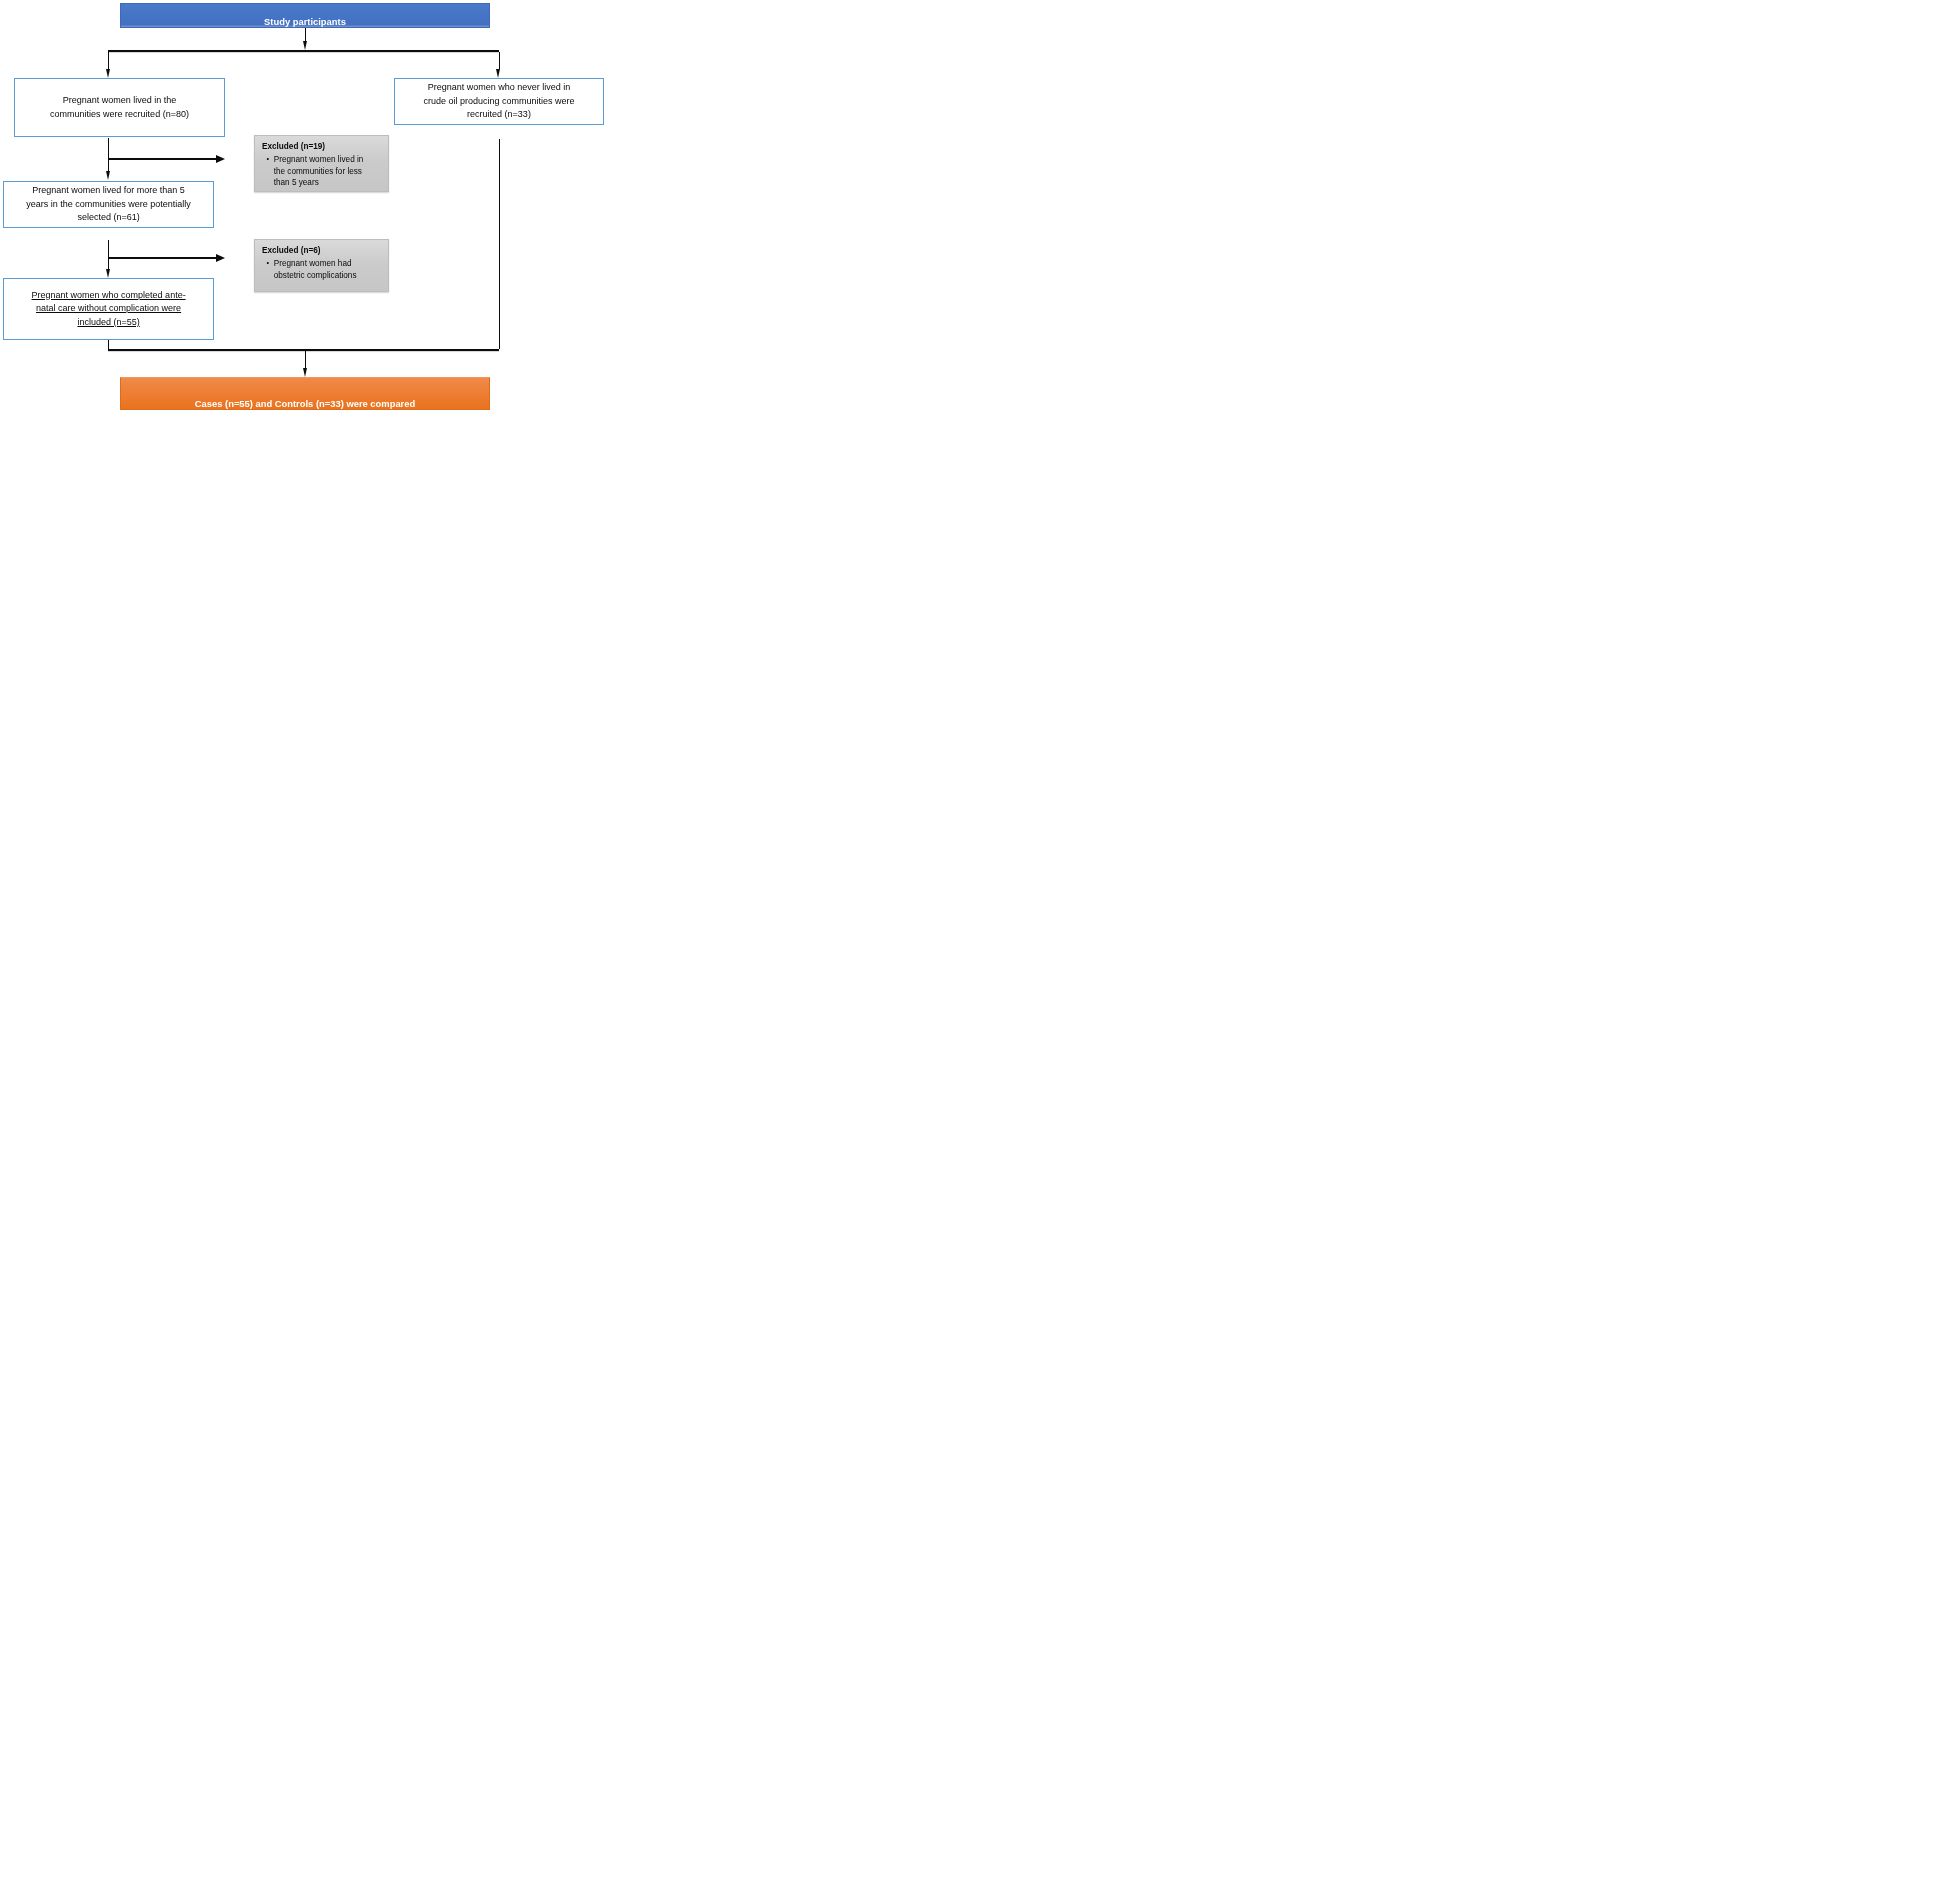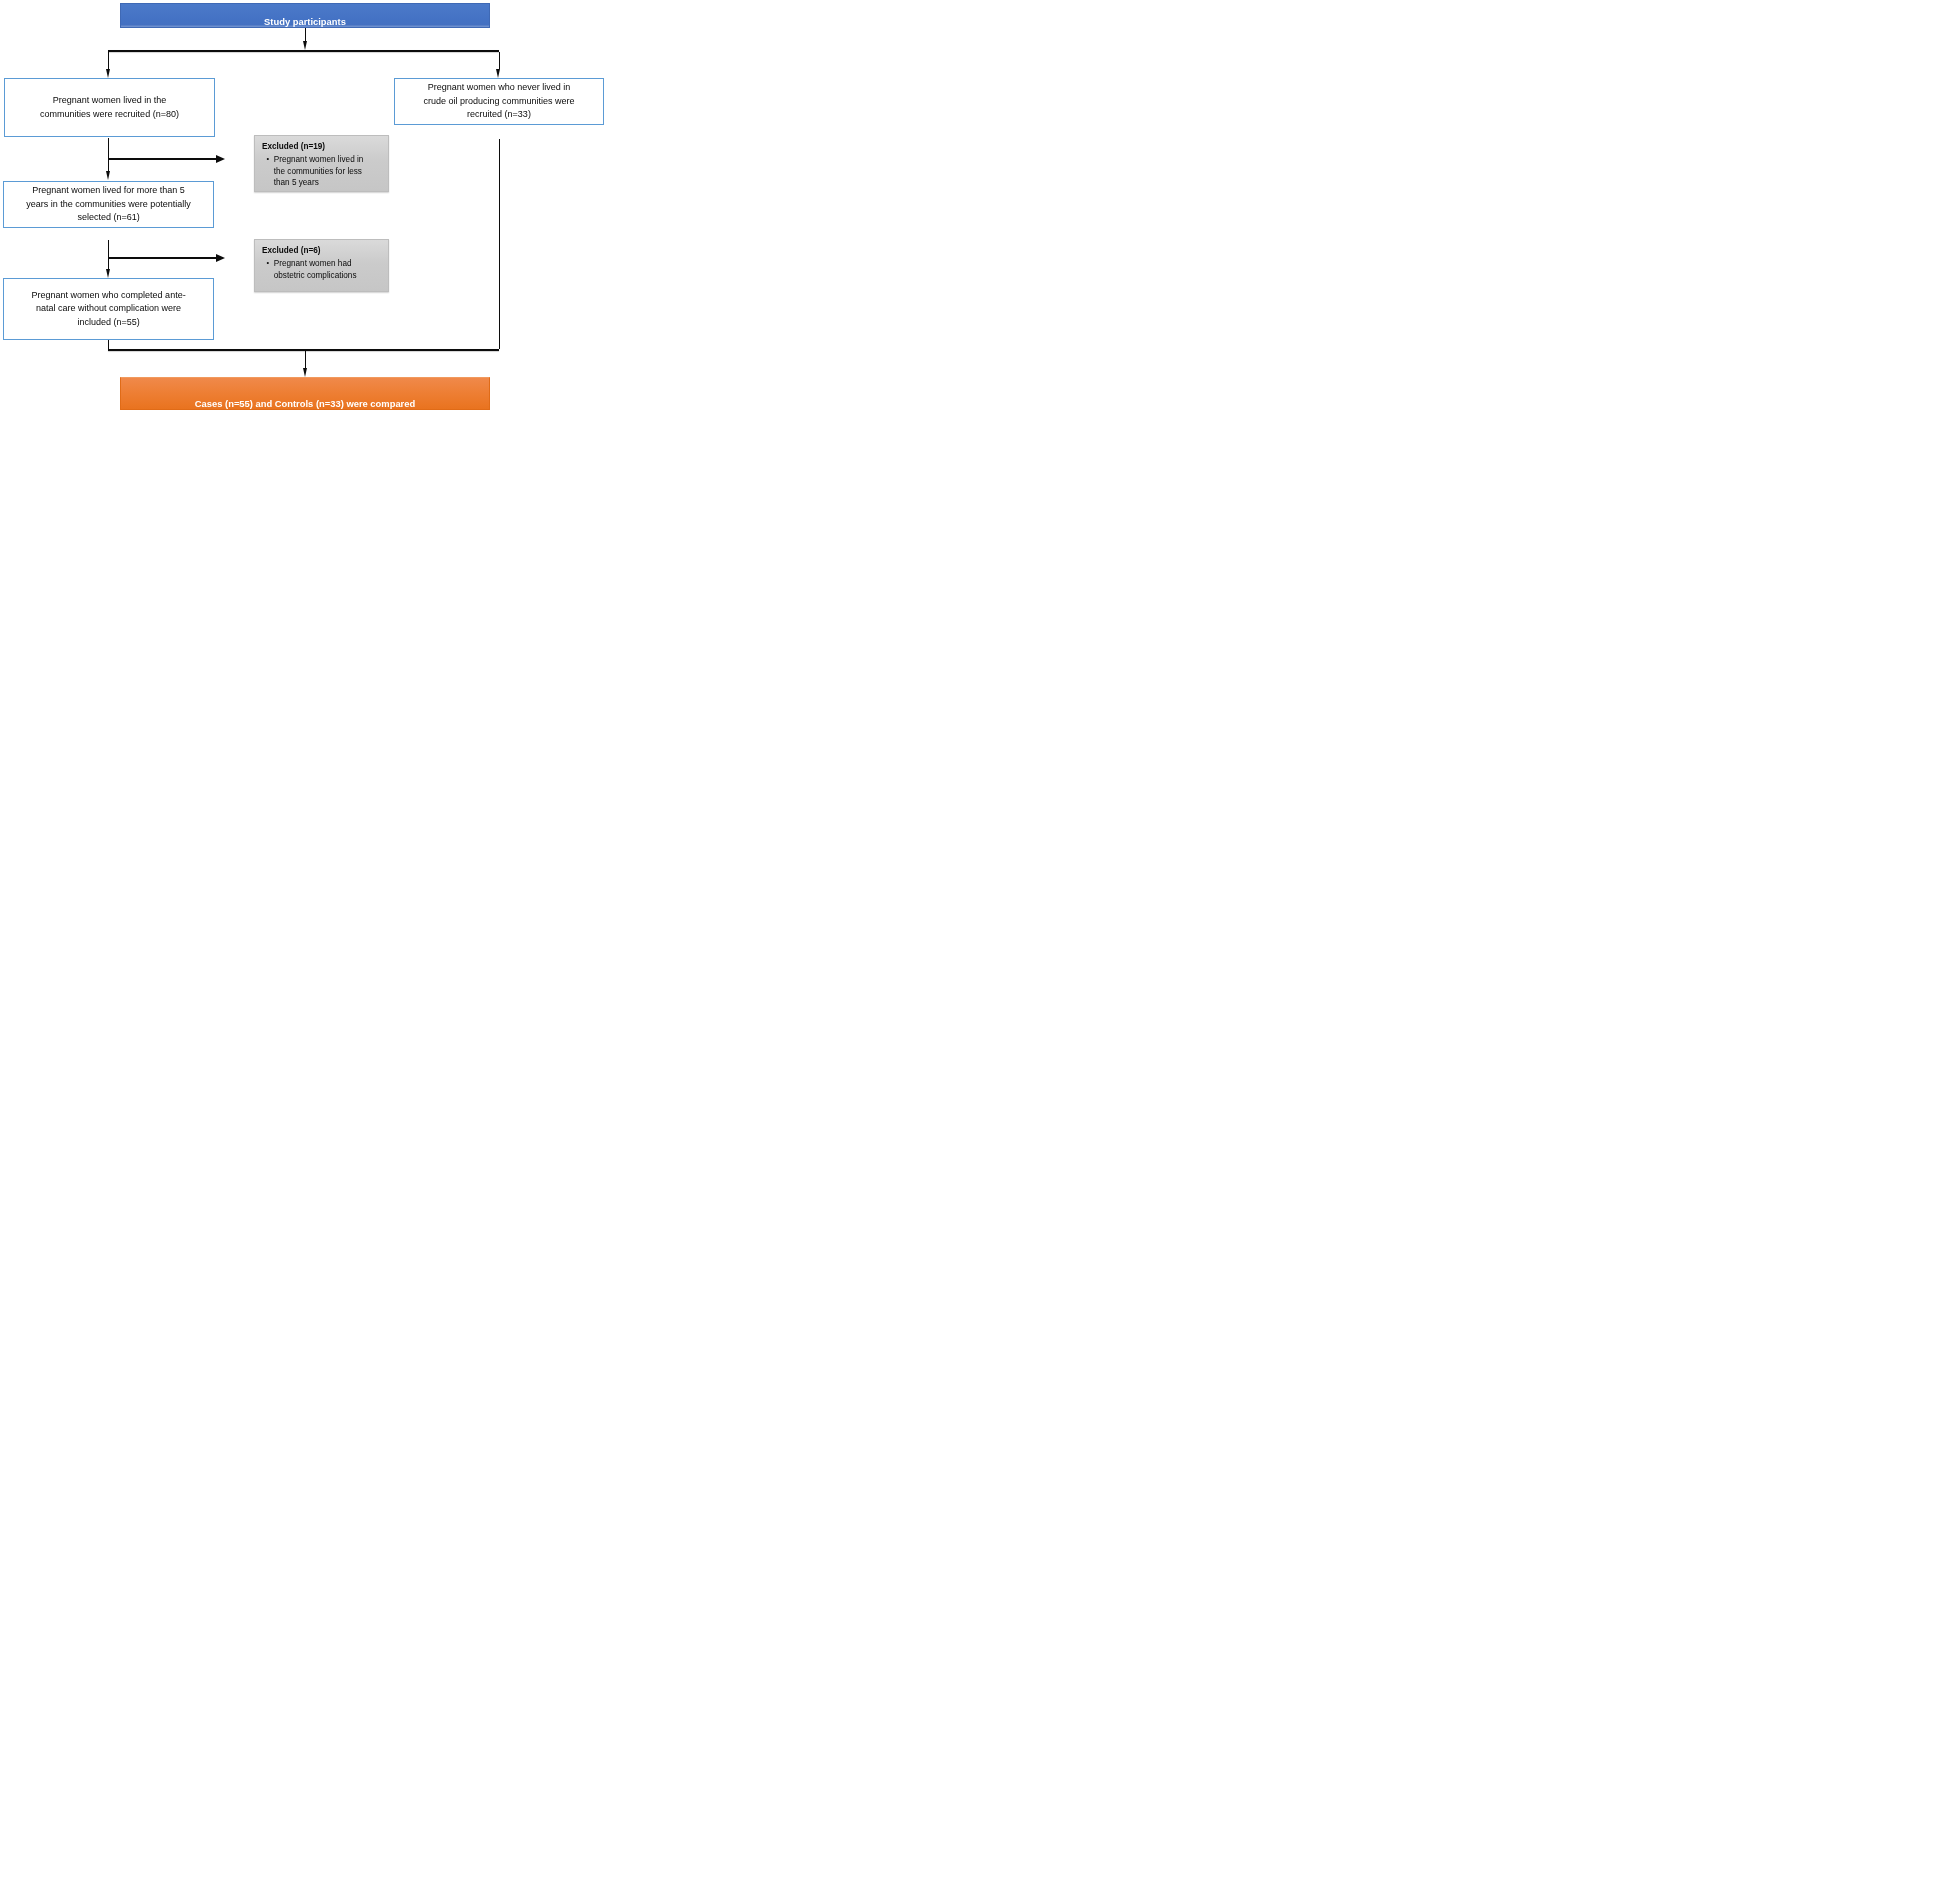--- a/index.html
+++ b/index.html
@@ -16,23 +16,23 @@
     border:0.4px solid #3f69b5;
     box-shadow:inset 0 -1.6px 0 rgba(255,255,255,0.22);
     display:flex;align-items:flex-end;justify-content:center;
     color:#ffffff;font-weight:bold;font-size:9.4px;
   }
   .white-box{
     background:#ffffff;border:1.2px solid #5b9bd5;
     display:flex;align-items:center;justify-content:center;
     text-align:center;font-size:9px;line-height:1.5;color:#0a0a0a;
   }
-  .box-left1{left:4px;top:78px;width:211px;height:59px;padding:0 34px;}
+  .box-left1{left:14px;top:78px;width:211px;height:59px;padding:0 34px;}
   .box-left2{left:3.1px;top:181px;width:211px;height:47px;padding:4px 19px;}
-  .box-left3{left:3.1px;top:278px;width:211px;height:62px;padding:0 19px;}
+  .box-left3{left:3.1px;top:278px;width:211px;height:62px;padding:0 19px;text-decoration:underline;}
   .box-right1{left:394px;top:78px;width:210px;height:47px;padding:0 27px;}
 
   .gray-box{
     background:linear-gradient(180deg,#dadada 0%,#cbcbcb 45%,#c6c6c6 100%);
     border:0.4px solid #bdbdbd;
     box-shadow:0.4px 0.8px 1.2px rgba(0,0,0,0.18);
     font-size:8.2px;line-height:1.42;color:#0a0a0a;
     padding:5.1px 5.5px 0 7px;
     margin-left:29px;
   }

